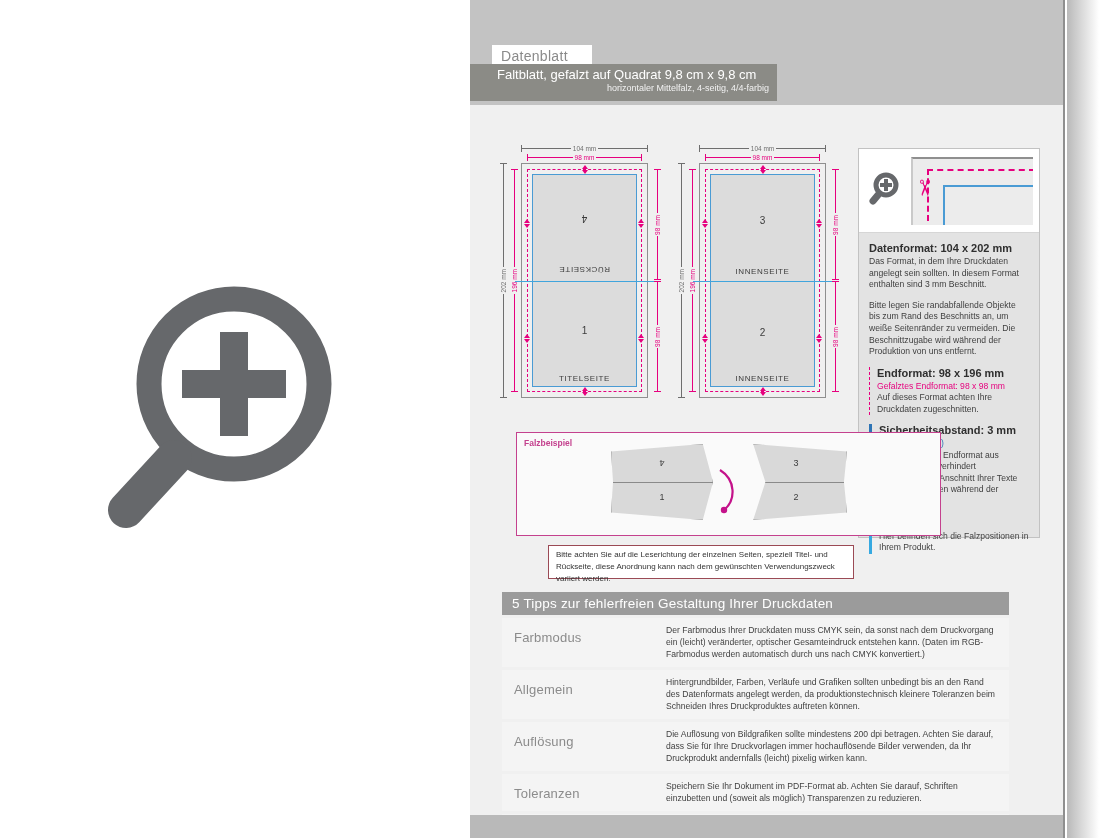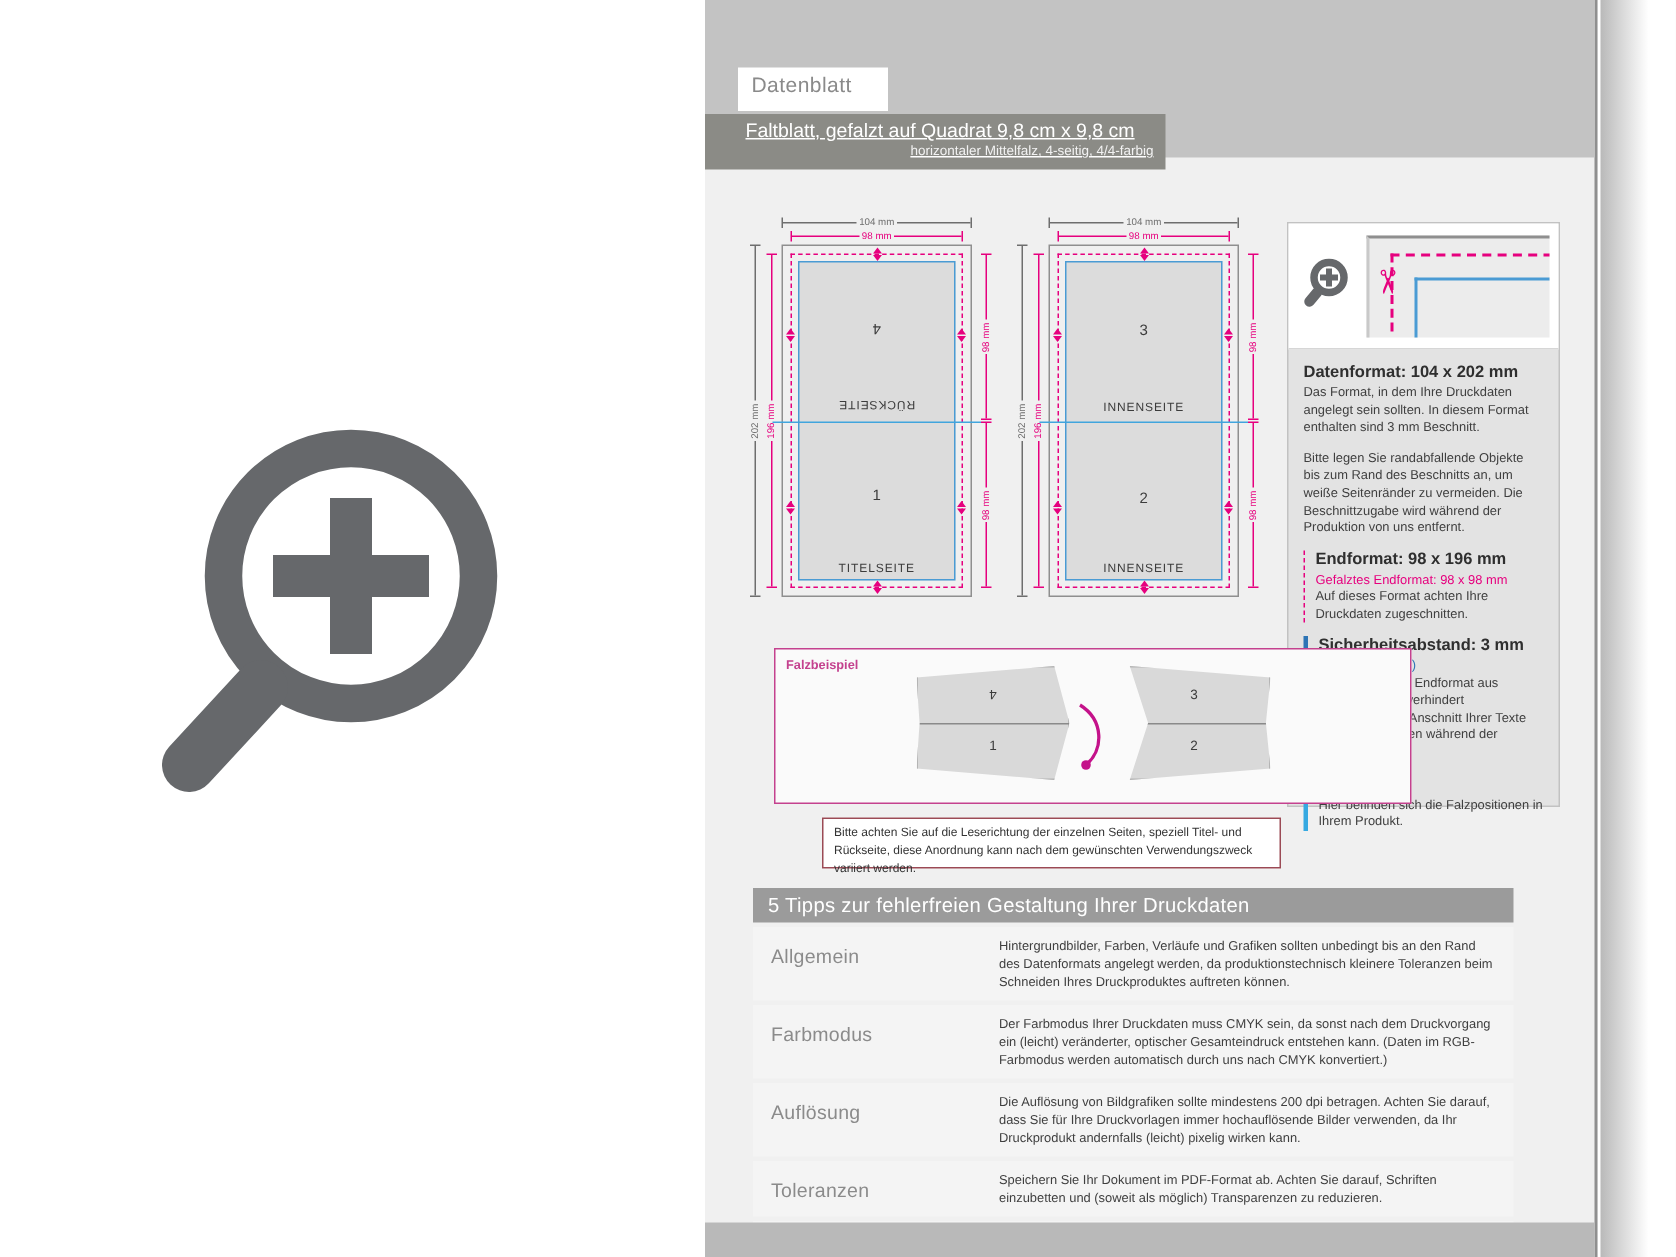--- a/index.html
+++ b/index.html
@@ -12,21 +12,21 @@
   #big-zoom { position:absolute; left:100px; top:272px; cursor:pointer; }
 
   
   #panel { position:absolute; left:470px; top:0; width:595px; height:838px; background:#f0f0f0; border-right:2px solid #8f8f8f; }
   #panel-shadow { position:absolute; left:1067px; top:0; width:32px; height:838px;
                   background:linear-gradient(to right, rgba(100,100,100,.45), rgba(255,255,255,0)); }
 
   .header-band { position:absolute; left:0; top:0; width:100%; height:105px; background:#c3c3c3; }
   .tab-datenblatt { position:absolute; left:22px; top:45px; width:100px; height:29px; background:#ffffff;
                     color:#8a8a8a; font-size:14px; line-height:23px; padding-left:9px; letter-spacing:.3px; }
-  .title-bar { position:absolute; left:0; top:76px; width:307px; height:37px; background:#8b8b86; color:#ffffff;text-decoration:underline; }
+  .title-bar { position:absolute; left:0; top:64px; width:307px; height:37px; background:#8b8b86; color:#ffffff; }
   .title-bar .t1 { display:block; font-size:13px; padding:3px 8px 0 27px; white-space:nowrap; }
   .title-bar .t2 { display:block; font-size:9px; text-align:right; padding:1px 8px 0 0; color:#f2f2f2; }
 
   
   .sheet { position:absolute; border:1px solid #8f8f8f; background:#f0f0f0; }
   .sheet .cut   { position:absolute; left:5px; top:5px; right:5px; bottom:5px; border:1px dashed #e6007e; }
   .sheet .safe  { position:absolute; left:10px; top:10px; right:10px; bottom:10px; border:1px solid #4a9bd4; background:#dcdcdc; }
   .sheet .fold  { position:absolute; left:-7px; right:-7px; top:50%; height:0; border-top:1px solid #41a5dd; }
   .pg-num   { position:absolute; width:100%; text-align:center; font-size:10px; color:#3c3c3c; }
   .pg-label { position:absolute; width:100%; text-align:center; font-size:8px; color:#3c3c3c; letter-spacing:.6px; }
@@ -269,28 +269,28 @@
         <span class="n" style="top:48px;">2</span>
         <span class="fl" style="left:14%;"></span>
       </div>
     </div>
 
     <div id="note">Bitte achten Sie auf die Leserichtung der einzelnen Seiten, speziell Titel- und Rückseite, diese Anordnung kann nach dem gewünschten Verwendungszweck variiert werden.</div>
 
     <div id="tips">
       <div class="hd">5 Tipps zur fehlerfreien Gestaltung Ihrer Druckdaten</div>
       <div class="trow">
+        <div class="tl">Farbmodus</div>
+        <div class="tt">Der Farbmodus Ihrer Druckdaten muss CMYK sein, da sonst nach dem Druckvorgang ein (leicht) veränderter, optischer Gesamteindruck entstehen kann. (Daten im RGB-Farbmodus werden automatisch durch uns nach CMYK konvertiert.)</div>
+      </div>
+      <div class="trow">
         <div class="tl">Allgemein</div>
         <div class="tt">Hintergrundbilder, Farben, Verläufe und Grafiken sollten unbedingt bis an den Rand des Datenformats angelegt werden, da produktionstechnisch kleinere Toleranzen beim Schneiden Ihres Druckproduktes auftreten können.</div>
       </div>
       <div class="trow">
-        <div class="tl">Farbmodus</div>
-        <div class="tt">Der Farbmodus Ihrer Druckdaten muss CMYK sein, da sonst nach dem Druckvorgang ein (leicht) veränderter, optischer Gesamteindruck entstehen kann. (Daten im RGB-Farbmodus werden automatisch durch uns nach CMYK konvertiert.)</div>
-      </div>
-      <div class="trow">
         <div class="tl">Auflösung</div>
         <div class="tt">Die Auflösung von Bildgrafiken sollte mindestens 200 dpi betragen. Achten Sie darauf, dass Sie für Ihre Druckvorlagen immer hochauflösende Bilder verwenden, da Ihr Druckprodukt andernfalls (leicht) pixelig wirken kann.</div>
       </div>
       <div class="trow">
         <div class="tl">Toleranzen</div>
         <div class="tt">Speichern Sie Ihr Dokument im PDF-Format ab. Achten Sie darauf, Schriften einzubetten und (soweit als möglich) Transparenzen zu reduzieren.</div>
       </div>
       <div class="trow">
         <div class="tl">Seiten(-reihenfolge)</div>
         <div class="tt">Legen Sie die Einzelseiten in der angegeben Reihenfolge als Druckbogen für Außen- und Innenseiten an.</div>

